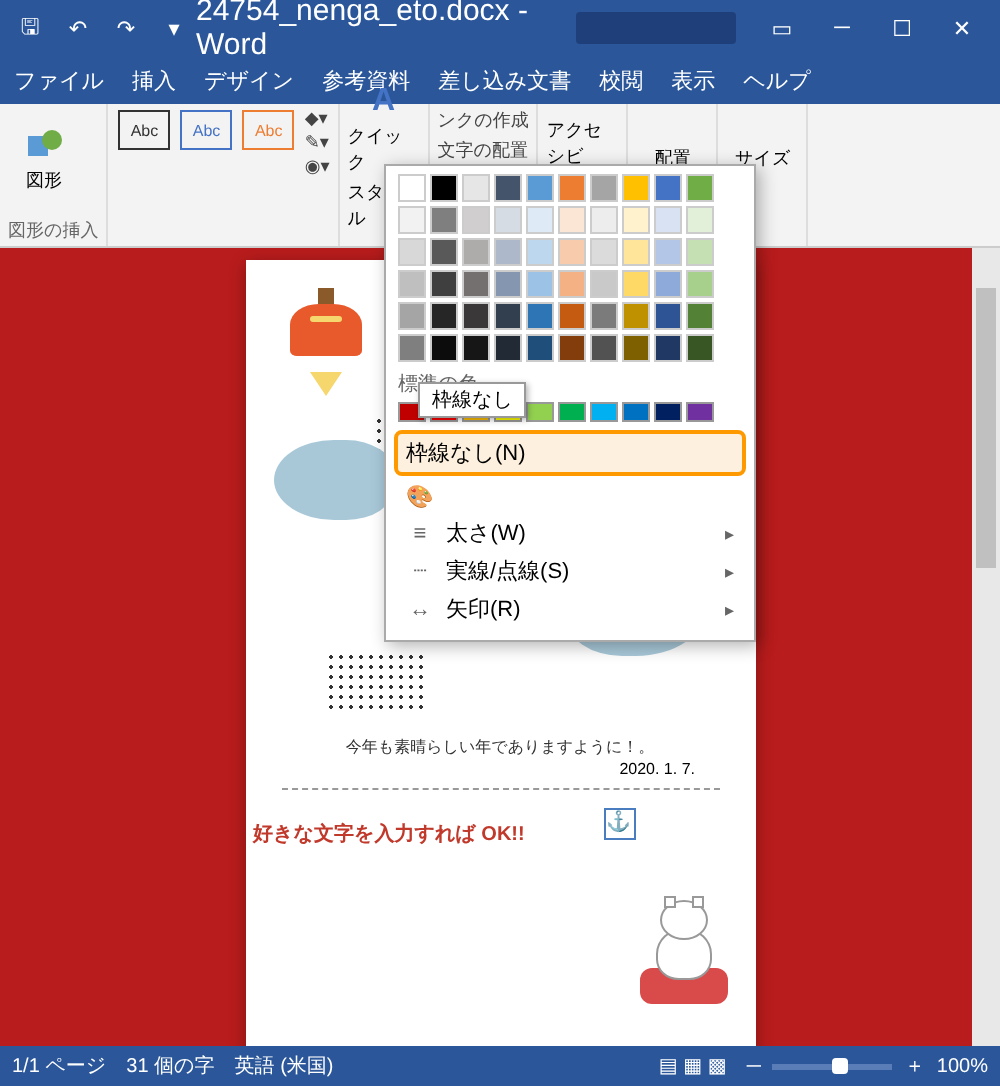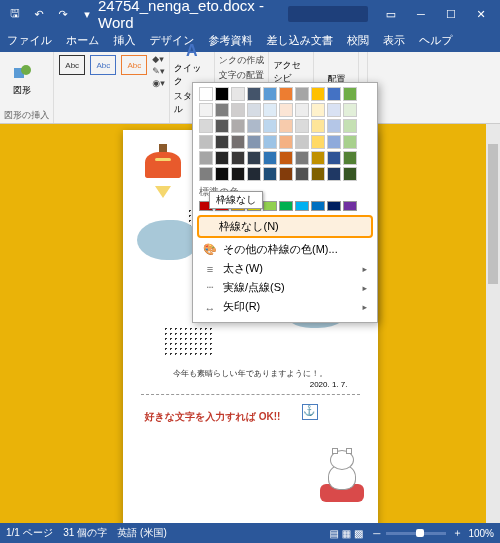--- a/index.html
+++ b/index.html
@@ -15,21 +15,21 @@
 .tabs .tab { padding:0 7px; display:flex; align-items:center; cursor:pointer; white-space:nowrap; }
 .tabs .spacer { flex:1; }
 .ribbon { height:72px; background:#f3f3f3; border-bottom:1px solid #ccc; display:flex; position:relative; }
 .group { border-right:1px solid #ddd; padding:2px 4px 0; display:flex; flex-direction:column; }
 .group .gbody { flex:1; display:flex; align-items:flex-start; gap:4px; }
 .group .glabel { font-size:9px; color:#666; text-align:center; height:14px; }
 .bigbtn { width:36px; height:50px; display:flex; flex-direction:column; align-items:center; justify-content:center; cursor:pointer; font-size:9px; gap:2px; }
 .shape-swatch { width:26px; height:20px; border:1px solid; display:inline-flex; align-items:center; justify-content:center; font-size:8px; cursor:pointer; margin:1px; }
 .smallcol { display:flex; flex-direction:column; gap:2px; font-size:9px; color:#444; }
 .smallcol span { white-space:nowrap; cursor:pointer; }
-.doc-area { position:absolute; top:124px; bottom:20px; left:0; right:0; background:#eab308; display:flex; justify-content:center; overflow:hidden; }
+.doc-area { position:absolute; top:124px; bottom:20px; left:0; right:0; background:#b91c1c; display:flex; justify-content:center; overflow:hidden; }
 .page { width:255px; height:400px; background:#fff; margin-top:6px; box-shadow:0 2px 8px rgba(0,0,0,0.3); position:relative; padding:14px; font-size:9px; }
 .koma { position:absolute; top:22px; left:22px; width:40px; height:36px; }
 .koma .body { width:36px; height:26px; background:#e85a2c; border-radius:40% 40% 10% 10%; position:relative; }
 .koma .body:before { content:""; position:absolute; left:10px; top:6px; width:16px; height:3px; background:#f5d76e; border-radius:2px; }
 .koma .top { position:absolute; top:-8px; left:14px; width:8px; height:10px; background:#8b5a2b; }
 .koma .tip { position:absolute; bottom:-10px; left:10px; width:0; height:0; border-left:8px solid transparent; border-right:8px solid transparent; border-top:12px solid #f5d76e; }
 .mouse1 { position:absolute; top:90px; left:14px; width:60px; height:40px; background:#a8c8d8; border-radius:50% 40% 40% 50%; }
 .mouse1:before { content:""; position:absolute; right:-6px; top:6px; width:14px; height:14px; background:#a8c8d8; border-radius:50%; }
 .newlabel { position:absolute; top:114px; left:76px; font-size:20px; font-weight:bold; letter-spacing:2px; }
 .newlabel span:nth-child(1){color:#e85a2c} .newlabel span:nth-child(2){color:#4a9d9d} .newlabel span:nth-child(3){color:#e85a2c}
@@ -37,35 +37,35 @@
 .yearlabel span:nth-child(1){color:#4a9d9d} .yearlabel span:nth-child(2){color:#e85a2c} .yearlabel span:nth-child(3){color:#4a9d9d} .yearlabel span:nth-child(4){color:#e85a2c}
 .mouse2 { position:absolute; top:150px; left:160px; width:70px; height:48px; background:#a8c8d8; border-radius:40% 50% 50% 40%; }
 .mouse2:before { content:""; position:absolute; left:-8px; top:8px; width:16px; height:16px; background:#a8c8d8; border-radius:50%; }
 .dots { position:absolute; width:50px; height:30px; background-image:radial-gradient(#333 1px, transparent 1px); background-size:5px 5px; }
 .dots.d1 { top:78px; left:64px; }
 .dots.d2 { top:196px; left:40px; }
 .dots.d3 { top:82px; right:18px; width:16px; height:50px; }
 .msg1 { position:absolute; top:238px; left:0; right:0; text-align:center; font-size:8px; color:#333; }
 .date { position:absolute; top:250px; right:30px; font-size:8px; }
 .divider { position:absolute; top:264px; left:18px; right:18px; border-top:1px dashed #999; }
-.msg2 { position:absolute; top:280px; left:22px; font-size:10px; color:#c0392b; font-weight:bold; }
+.msg2 { position:absolute; top:280px; left:4px; font-size:10px; color:#c0392b; font-weight:bold; }
 .anchor { position:absolute; top:274px; right:60px; width:16px; height:16px; border:1px solid #4a7dbf; text-align:center; font-size:10px; color:#4a7dbf; }
 .cat { position:absolute; bottom:28px; right:14px; width:44px; height:50px; }
 .cat .cush { position:absolute; bottom:0; width:44px; height:18px; background:#d94a4a; border-radius:6px; }
 .cat .body { position:absolute; bottom:12px; left:8px; width:28px; height:26px; background:#fff; border:1px solid #999; border-radius:50% 50% 40% 40%; }
 .cat .head { position:absolute; bottom:32px; left:10px; width:24px; height:20px; background:#fff; border:1px solid #999; border-radius:50%; }
 .cat .ear { position:absolute; bottom:48px; width:6px; height:6px; background:#fff; border:1px solid #999; }
 .cat .ear.l{left:12px} .cat .ear.r{left:26px}
 .colorpop { position:absolute; top:82px; left:192px; width:186px; background:#fff; border:1px solid #aaa; box-shadow:2px 2px 8px rgba(0,0,0,0.3); z-index:100; font-size:11px; padding:4px 6px 6px; }
 .colorpop .sect { font-size:10px; color:#666; margin:2px 0; }
 .colorgrid { display:grid; grid-template-columns:repeat(10,14px); gap:2px; margin-bottom:4px; }
 .colorgrid .sw { width:14px; height:14px; border:1px solid #ccc; cursor:pointer; }
 .stdrow { display:flex; gap:2px; margin-bottom:4px; }
 .stdrow .sw { width:14px; height:10px; border:1px solid #999; }
-.highlight-item { border:2px solid #ff9900; border-radius:4px; padding:2px 20px; background:#fdf0de; cursor:pointer; margin:2px -2px; }
+.highlight-item { border:2px solid #ff9900; border-radius:4px; padding:2px 4px; background:#fdf0de; cursor:pointer; margin:2px -2px; }
 .menuitem { display:flex; align-items:center; gap:6px; padding:2px 4px; cursor:pointer; }
 .menuitem .ico { width:14px; display:inline-block; text-align:center; color:#666; }
 .menuitem .arrow { margin-left:auto; color:#666; font-size:9px; }
 .tooltip { position:absolute; top:108px; left:16px; background:#fff; border:1px solid #999; padding:1px 6px; font-size:10px; box-shadow:1px 1px 3px rgba(0,0,0,0.3); white-space:nowrap; }
 .statusbar { position:absolute; bottom:0; left:0; right:0; height:20px; background:#2b579a; color:#fff; display:flex; align-items:center; font-size:10px; padding:0 6px; gap:10px; }
 .statusbar .sp { flex:1; }
 .statusbar .zoom { display:flex; align-items:center; gap:6px; }
 .statusbar .slider { width:60px; height:3px; background:#5a7db8; position:relative; }
 .statusbar .slider:before { content:""; position:absolute; left:50%; top:-3px; width:8px; height:8px; background:#fff; border-radius:2px; }
 .vscroll { position:absolute; right:0; top:124px; bottom:20px; width:14px; background:#e8e8e8; }
@@ -87,21 +87,20 @@
   <div class="wbtns">
     <span>▭</span>
     <span>─</span>
     <span>☐</span>
     <span>✕</span>
   </div>
 </div>
 
 <div class="tabs">
   <div class="tab">ファイル</div>
-  <div class="tab">ホーム</div>
   <div class="tab">挿入</div>
   <div class="tab">デザイン</div>
   <div class="tab">参考資料</div>
   <div class="tab">差し込み文書</div>
   <div class="tab">校閲</div>
   <div class="tab">表示</div>
   <div class="tab">ヘルプ</div>
 
   <div class="spacer"></div>
 
@@ -165,20 +164,25 @@
   </div>
   <div class="group">
     <div class="gbody">
         <div class="bigbtn">
           <span>配置</span>
         </div>
       </div>
     <div class="glabel"></div>
   </div>
   <div class="group">
+    <div class="gbody">
+        <div class="bigbtn">
+          <span>サイズ</span>
+        </div>
+      </div>
     <div class="glabel"></div>
   </div>
 </div>
 
 <div class="doc-area">
   <div class="page">
     <div class="koma">
         <div class="top"></div>
         <div class="body"></div>
         <div class="tip"></div>
@@ -281,21 +285,20 @@
       <div class="sw" style="background: rgb(146, 208, 80);"></div>
       <div class="sw" style="background: rgb(0, 176, 80);"></div>
       <div class="sw" style="background: rgb(0, 176, 240);"></div>
       <div class="sw" style="background: rgb(0, 112, 192);"></div>
       <div class="sw" style="background: rgb(0, 32, 96);"></div>
       <div class="sw" style="background: rgb(112, 48, 160);"></div>
     </div>
   <div class="highlight-item">枠線なし(N)</div>
   <div class="menuitem">
       <span class="ico">🎨</span>
-      <span>その他の枠線の色(M)...</span>
     </div>
   <div class="menuitem">
       <span class="ico">≡</span>
       <span>太さ(W)</span>
       <span class="arrow">▸</span>
     </div>
   <div class="menuitem">
       <span class="ico">┈</span>
       <span>実線/点線(S)</span>
       <span class="arrow">▸</span>

